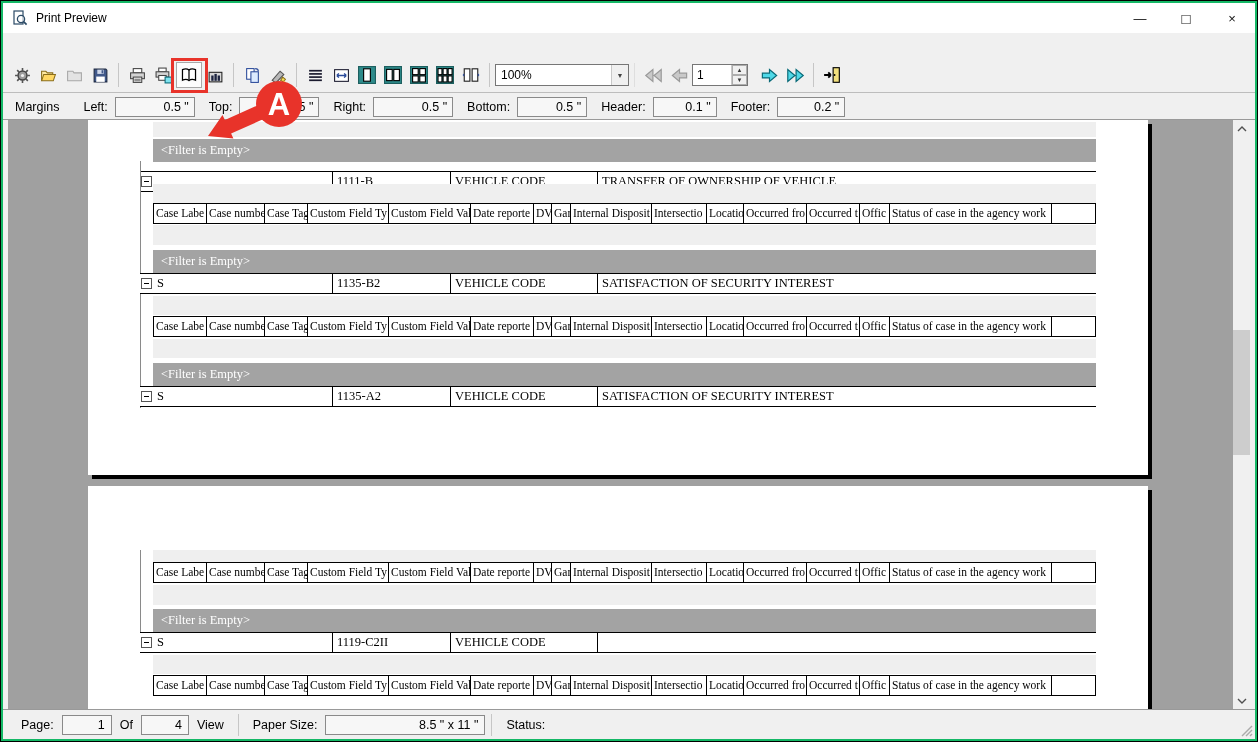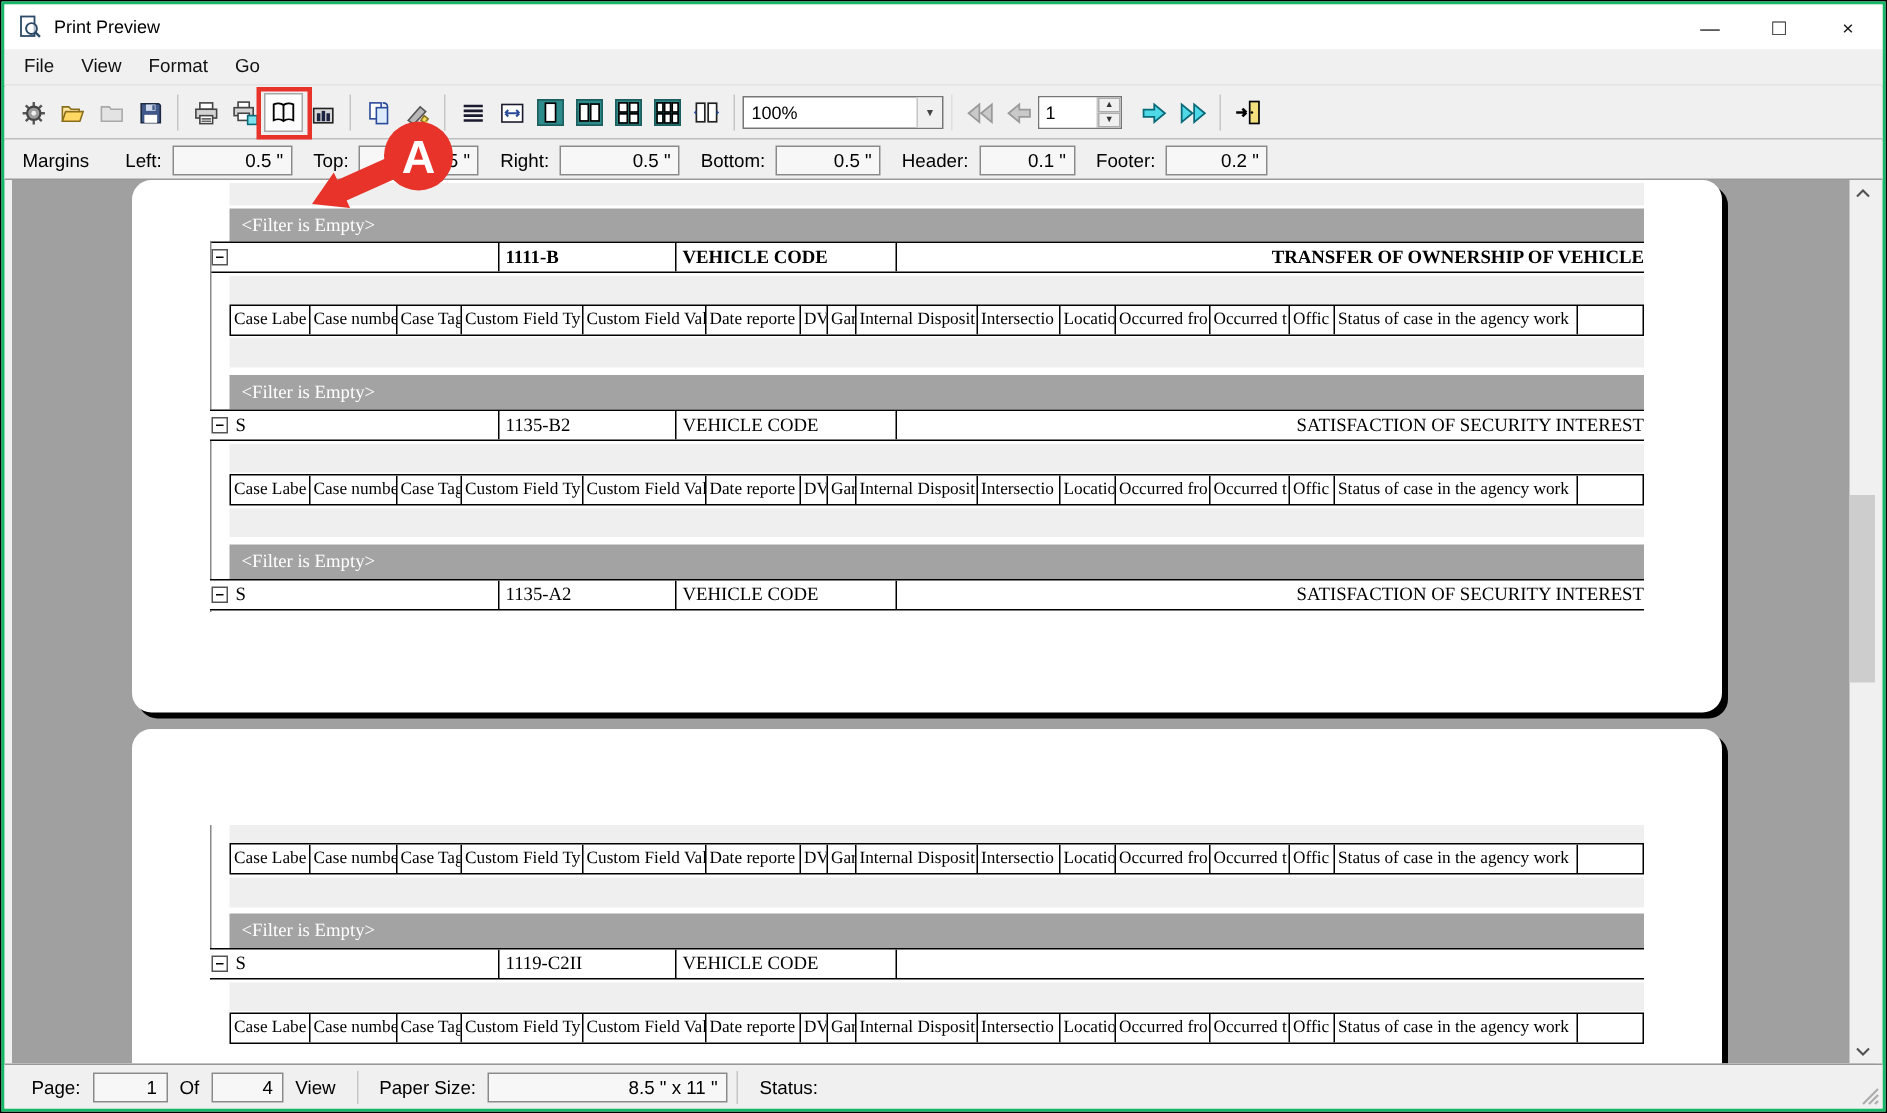--- a/index.html
+++ b/index.html
@@ -53,39 +53,39 @@
   .mlabel { margin:0 7px 0 14px; }
   .margins-label { margin-right:10px; }
   .mbox { height:20px; background:#f7f7f7; border:1px solid #8a8a8a; }
   .mbox input { width:100%; height:100%; border:none; outline:none; background:transparent;
                 text-align:right; padding-right:5px; font-size:12.5px;
                 font-family:"Liberation Sans",sans-serif; }
 
   
   .preview { position:absolute; top:117px; left:5px; right:5px; bottom:30px; background:#a0a0a0;
              overflow:hidden; }
-  .page { position:absolute; left:80px; width:1060px; background:#fff; box-shadow:4px 4px 0 #000;border-radius:13px; }
+  .page { position:absolute; left:80px; width:1060px; background:#fff; box-shadow:4px 4px 0 #000; }
   .page1 { top:0; height:355px; }
   .page2 { top:366px; height:300px; }
   .lband { position:absolute; left:65px; width:943px; background:#efefef; }
   .fband { position:absolute; left:65px; width:943px; height:23px; background:#a3a3a3; color:#fff;
            font:12.5px "Liberation Serif", serif; line-height:23px; padding-left:8px; overflow:hidden; }
   .hrow { position:absolute; left:65px; width:943px; height:21px; background:#fff;
           border:1px solid #000; display:flex; overflow:hidden; }
   .hcell { flex:0 0 auto; border-right:1px solid #000; font:11.5px "Liberation Serif", serif;
            line-height:18px; padding:0 2px; overflow:hidden; white-space:nowrap; }
   .hcell:last-child { border-right:none;margin-top:36px; }
   .grow { position:absolute; left:52px; width:956px; height:21px; background:#fff;
           border-top:1px solid #000; border-bottom:1px solid #000; display:flex;
           font:12.5px "Liberation Serif", serif; line-height:19px; overflow:hidden; }
   .gcell { flex:0 0 auto; padding-left:4px; overflow:hidden; white-space:nowrap; }
   .gc1 { width:180px; border-right:1px solid #000; }
   .gc2 { width:118px; border-right:1px solid #000; }
   .gc3 { width:147px; border-right:1px solid #000; }
-  .gc4 { flex:1 1 auto;text-align:right; }
+  .gc4 { flex:1 1 auto; }
   .gutter { width:13px; flex:0 0 auto; position:relative; }
   .expand { position:absolute; left:1px; top:4px; width:11px; height:11px; background:#fff;
             border:1px solid #555; }
   .expand::after { content:""; position:absolute; left:2px; right:2px; top:4px; border-top:1px solid #000; }
   .vline { position:absolute; left:52px; width:1px; background:#8a8a8a; }
 
   
   .vscroll { position:absolute; right:0; top:0; bottom:0; width:17px; background:#f0f0f0; }
   .sbtn { position:absolute; left:0; width:17px; height:17px; display:flex; align-items:center;
           justify-content:center; }
@@ -115,27 +115,20 @@
       <line x1="11.6" y1="11.6" x2="14.6" y2="14.6" stroke="#2b4a66" stroke-width="1.6"></line>
     </svg>
     <span class="title-text">Print Preview</span>
     <div class="win-btns">
       <div class="win-btn">—</div>
       <div class="win-btn max">□</div>
       <div class="win-btn">×</div>
     </div>
   </div>
 
-  <div class="menubar">
-
-  <span class="menu-item">File</span>
-      <span class="menu-item">View</span>
-      <span class="menu-item">Format</span>
-      <span class="menu-item">Go</span>
-    </div>
 
   <div class="toolbar">
     <div class="tbtn">
       <svg width="17" height="17" viewBox="0 0 16 16">
         <g stroke="#555" stroke-width="1.5">
             <path d="M8 1v2.5M8 12.5V15M1 8h2.5M12.5 8H15M3 3l1.8 1.8M11.2 11.2L13 13M13 3l-1.8 1.8M4.8 11.2L3 13"></path>
           </g>
         <circle cx="8" cy="8" r="4.2" fill="#9c9c9c" stroke="#444" stroke-width="1.4"></circle>
         <circle cx="8" cy="8" r="1.5" fill="#f0f0f0"></circle>
       </svg>
@@ -336,21 +329,21 @@
         <span class="mlabel">Footer:</span>
         <div class="mbox" style="width: 68px;"><input value="0.2 &quot;" style=""></div>
       </div>
   </div>
 
   <div class="preview">
 
     <div class="page page1">
       <div class="lband" style="top:2px;height:15px;"></div>
       <div class="fband" style="top:19px;">&lt;Filter is Empty&gt;</div>
-      <div class="grow" style="top:41px;font-weight:bold;">
+      <div class="grow" style="top:51px;">
         <div class="gutter">
             <div class="expand"></div>
           </div>
         <div class="gcell gc1"></div>
         <div class="gcell gc2">1111-B</div>
         <div class="gcell gc3">VEHICLE CODE</div>
         <div class="gcell gc4">TRANSFER OF OWNERSHIP OF VEHICLE</div>
       </div>
       <div class="vline" style="top:41px;height:247px;"></div>
       <div class="lband" style="top:64px;height:19px;"></div>

